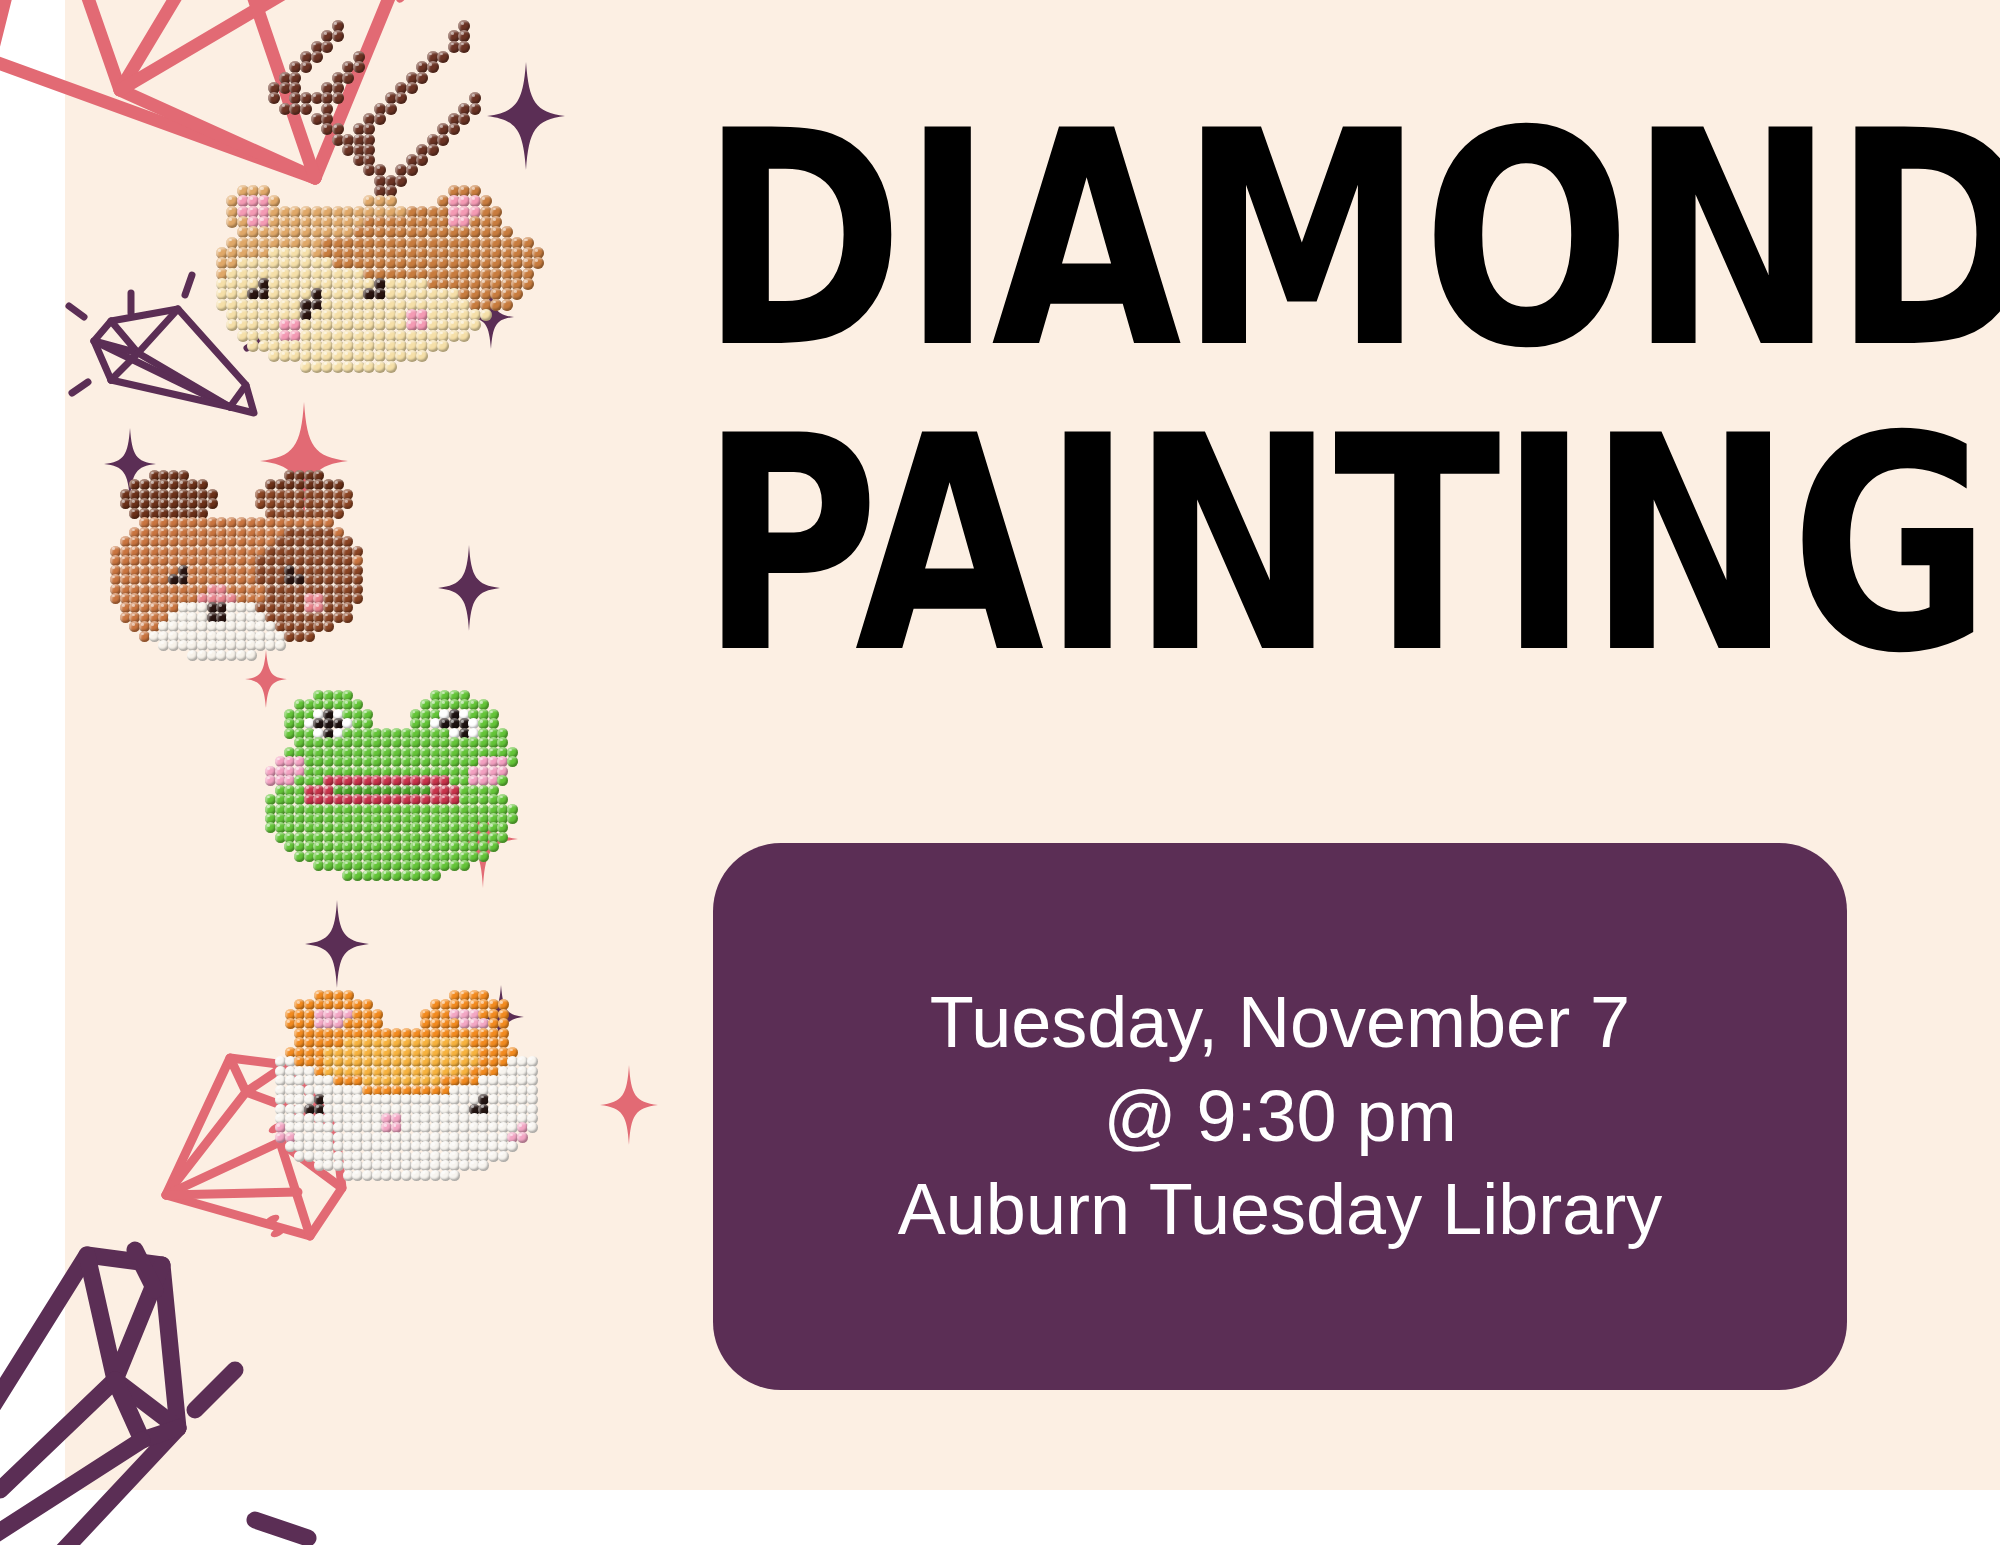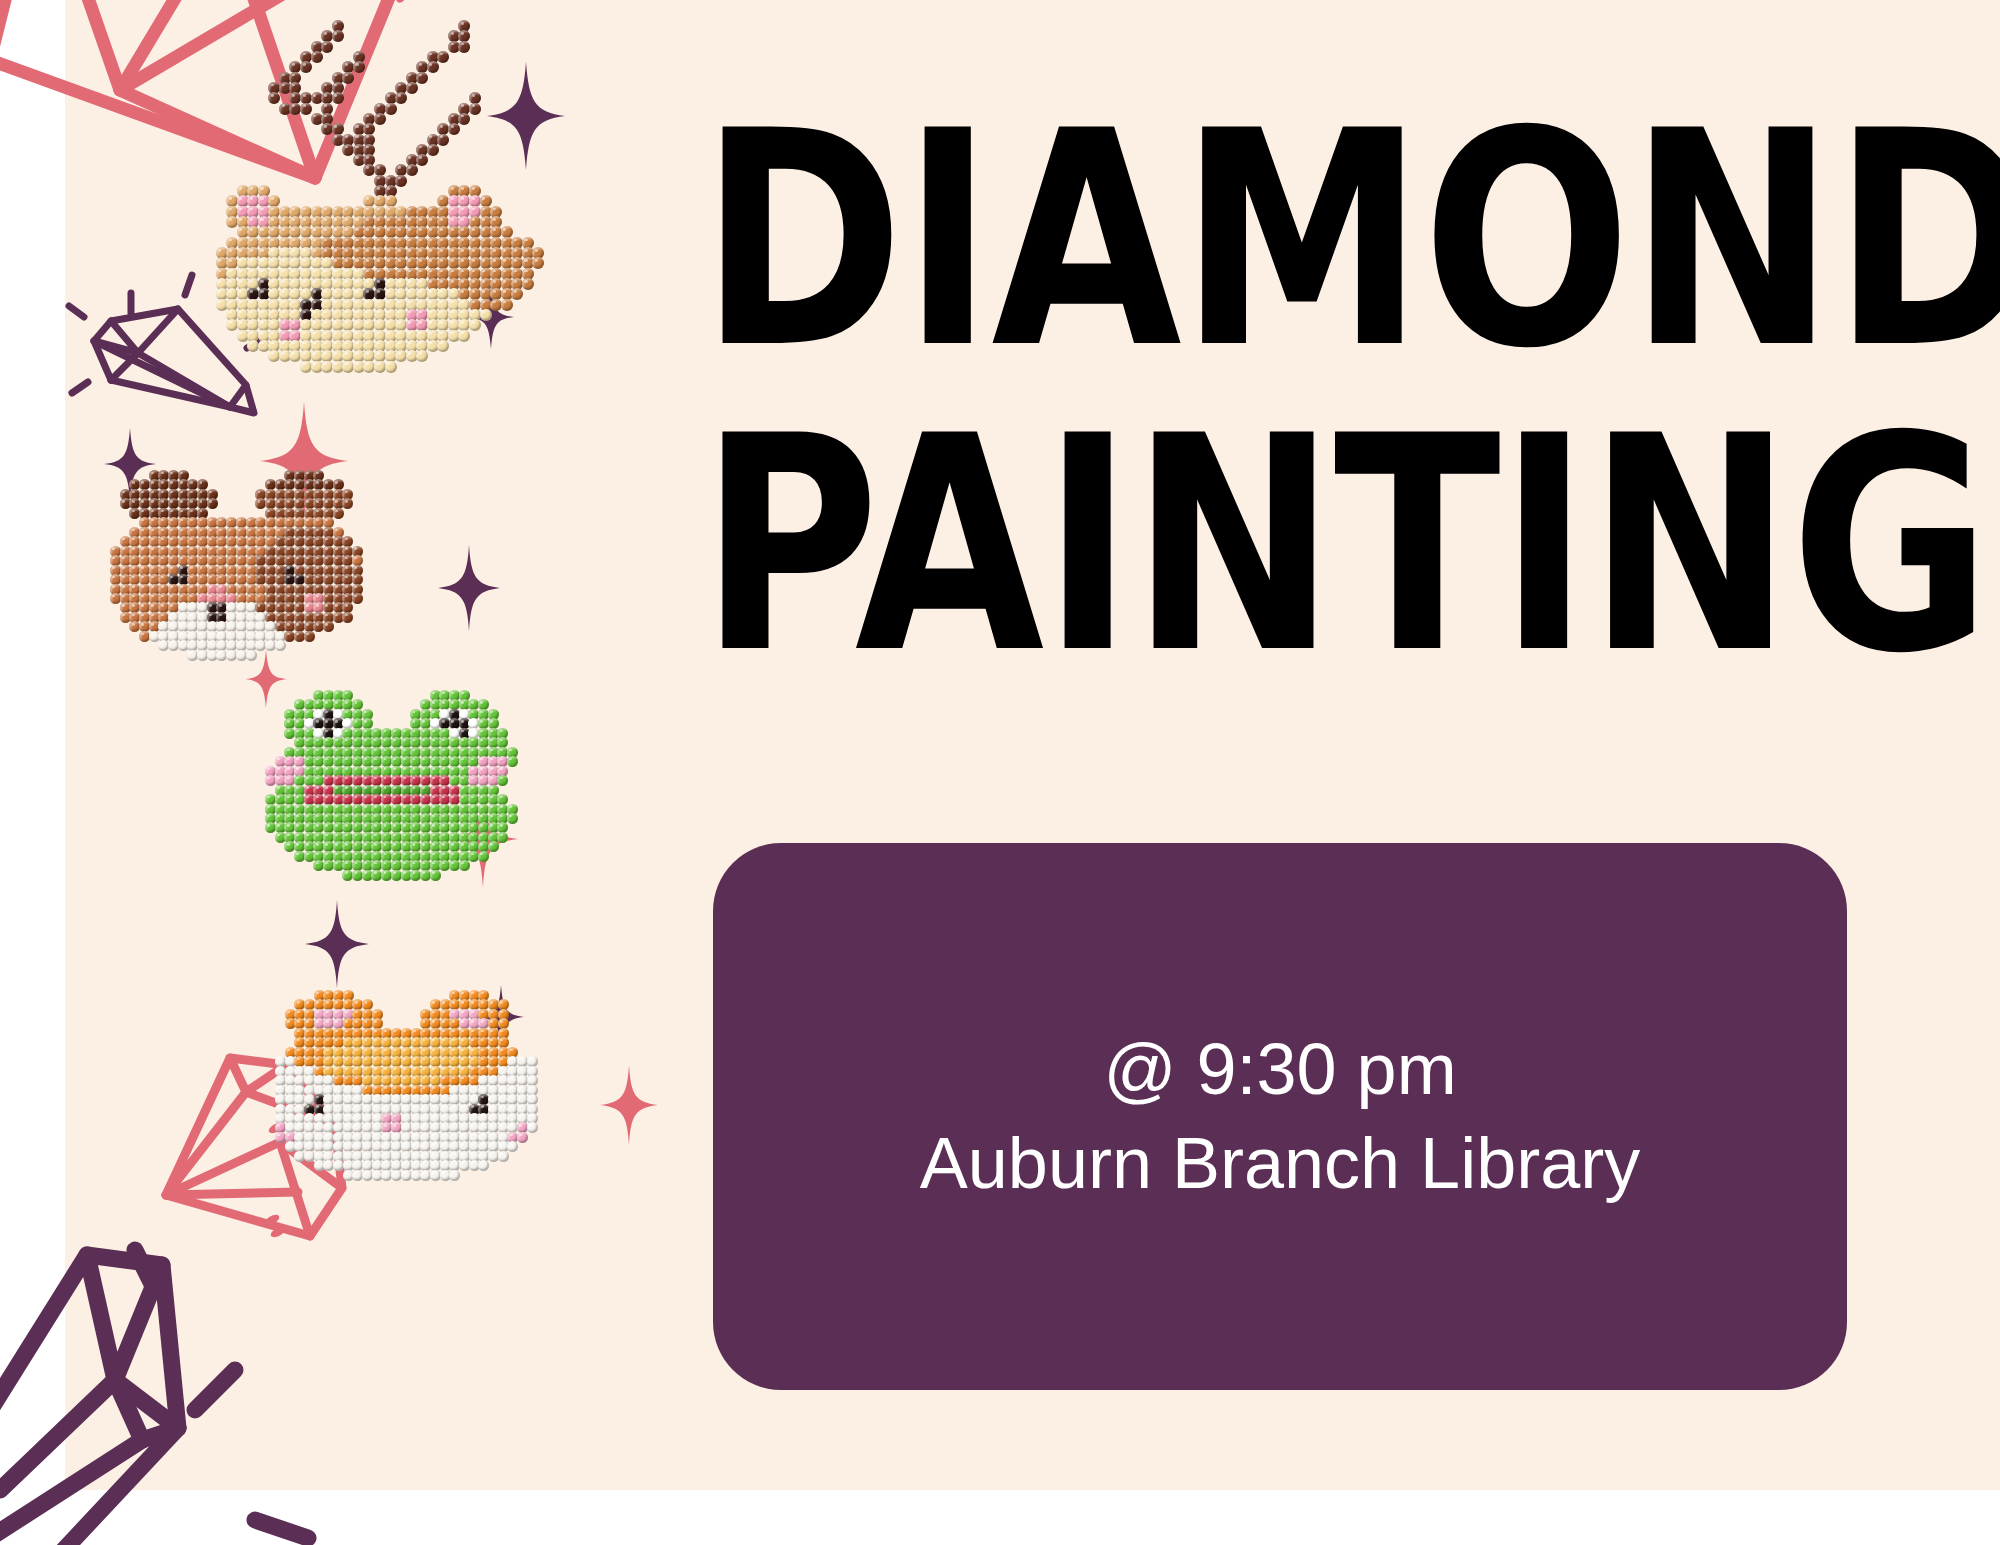--- a/index.html
+++ b/index.html
@@ -2012,17 +2012,18 @@
       <div class="bead" style="left: 164.56px; top: 179.74px; width: 11px; height: 11px; background: rgb(247, 244, 239);"></div>
       <div class="bead" style="left: 174.24px; top: 179.74px; width: 11px; height: 11px; background: rgb(247, 244, 239);"></div>
     </div>
 
   <div id="headline">
     <div id="headline-diamond" class="headline-line">DIAMOND</div>
     <div id="headline-painting" class="headline-line">PAINTING</div>
   </div>
 
   <div id="info-card">
+    <div class="info-line">Tuesday, November  7</div>
     <div class="info-line">@ 9:30 pm</div>
-    <div class="info-line">Auburn Branch Library</div>
+    <div class="info-line">Auburn Tuesday Library</div>
   </div>
 
 </div>
 
 </body></html>

